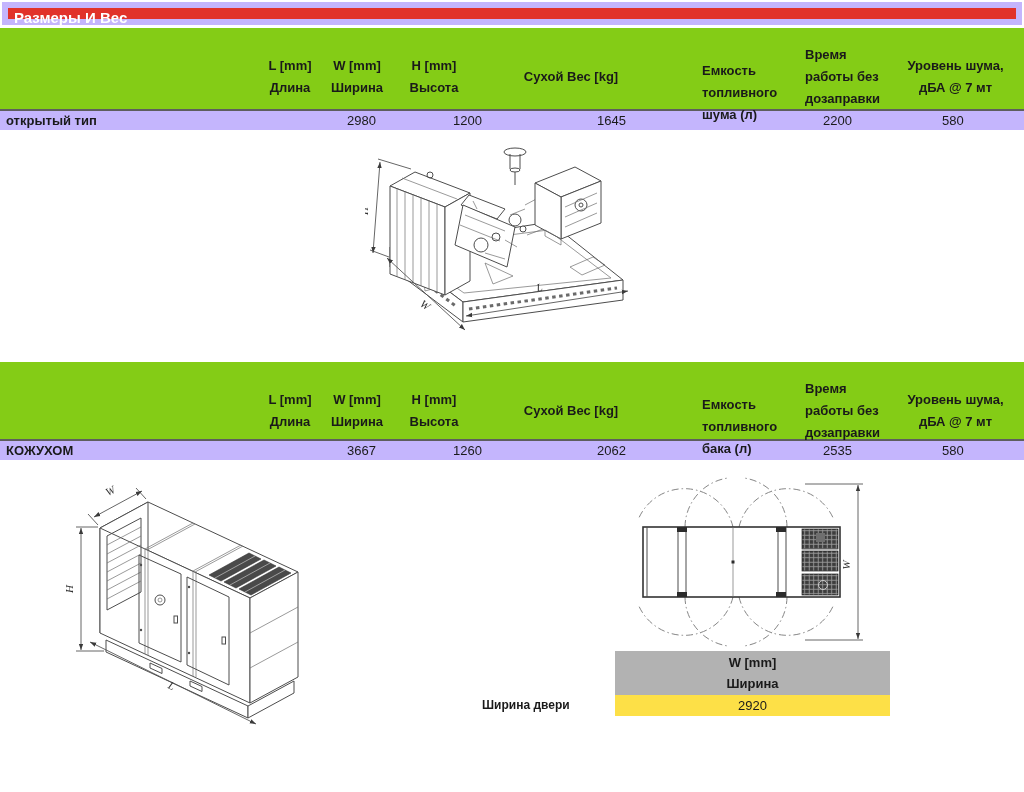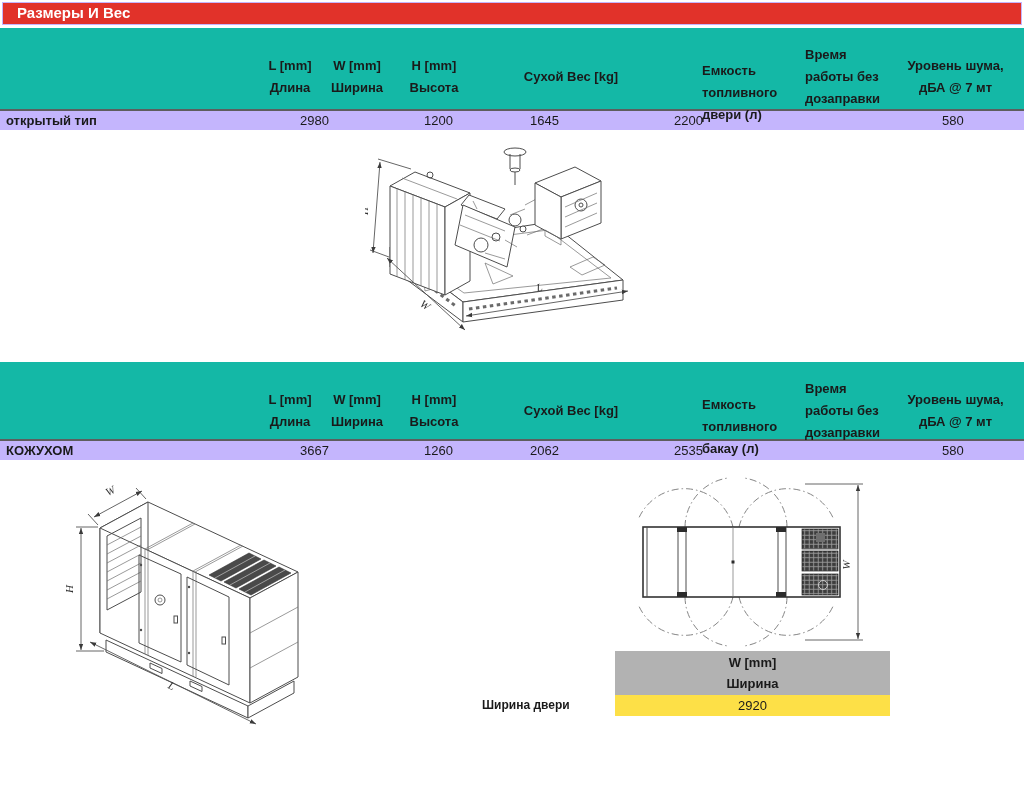--- a/index.html
+++ b/index.html
@@ -4,41 +4,41 @@
 <style>
   * { margin:0; padding:0; box-sizing:border-box; }
   html,body { background:#ffffff; }
   .page {
     position:relative; width:1024px; height:792px; background:#fff;
     font-family:"Liberation Sans", sans-serif; color:#1a1a1a; overflow:hidden;
   }
   
   .title-bar {
     position:absolute; left:2px; top:2px; width:1020px; height:23px;
-    background:#e1322a; border:1px solid #c4b5fd;
+    background:#e1322a; border:6px solid #c4b5fd;
     color:#ffffff; font-size:15px; font-weight:bold;
-    line-height:19px; padding-left:14px;
+    line-height:19px; padding-left:6px;
   }
   
   .spec-table { position:absolute; left:0; width:1024px; }
   .spec-header, .spec-row {
     display:grid;
     grid-template-columns:252px 76px 58px 96px 178px 115px 112px 137px;
   }
-  .spec-header { background:#14b8a6; align-items:center; }
+  .spec-header { background:#84cc16; align-items:center; }
   .spec-row {
     background:#c4b5fd; border-top:2px solid #5e5e5e;
     height:21px; align-items:center; font-size:13px;gap:48px;
   }
   .hc { font-size:13px; font-weight:bold; line-height:1.7; }
   .hc.center { text-align:center; }
   .hc.left6 { padding-left:42px;margin-top:32px; }
   .hc.left7 { padding-left:30px; }
   .cell { font-size:13px; }
-  .cell.center { text-align:left; }
+  .cell.center { text-align:right; }
   .cell.left6 { padding-left:42px; }
   .cell.left7 { padding-left:30px; }
   .cell.right { text-align:right; padding-right:8px; }
   .row-label { font-weight:bold; padding-left:6px; }
   .t1 .spec-header { height:81px; }
   .t2 .spec-header { height:77px; }
   
   .door-block { position:absolute; left:478px; top:651px; width:412px; display:flex; }
   .door-label {
     width:137px; font-size:12px; font-weight:bold;
@@ -90,21 +90,21 @@
         <div>Ширина</div>
       </div>
       <div class="hc center">
         <div>H [mm]</div>
         <div>Высота</div>
       </div>
       <div class="hc center">Сухой Вес [kg]</div>
       <div class="hc left6">
         <div>Емкость</div>
         <div>топливного</div>
-        <div>двери (л)</div>
+        <div>шума (л)</div>
       </div>
       <div class="hc left7">
         <div>Время</div>
         <div>работы без</div>
         <div>дозаправки</div>
       </div>
       <div class="hc center">
         <div>Уровень шума,</div>
         <div>дБА @ 7 мт</div>
       </div>
@@ -221,21 +221,21 @@
         <div>Ширина</div>
       </div>
       <div class="hc center">
         <div>H [mm]</div>
         <div>Высота</div>
       </div>
       <div class="hc center">Сухой Вес [kg]</div>
       <div class="hc left6">
         <div>Емкость</div>
         <div>топливного</div>
-        <div>бакау (л)</div>
+        <div>бака (л)</div>
       </div>
       <div class="hc left7">
         <div>Время</div>
         <div>работы без</div>
         <div>дозаправки</div>
       </div>
       <div class="hc center">
         <div>Уровень шума,</div>
         <div>дБА @ 7 мт</div>
       </div>

